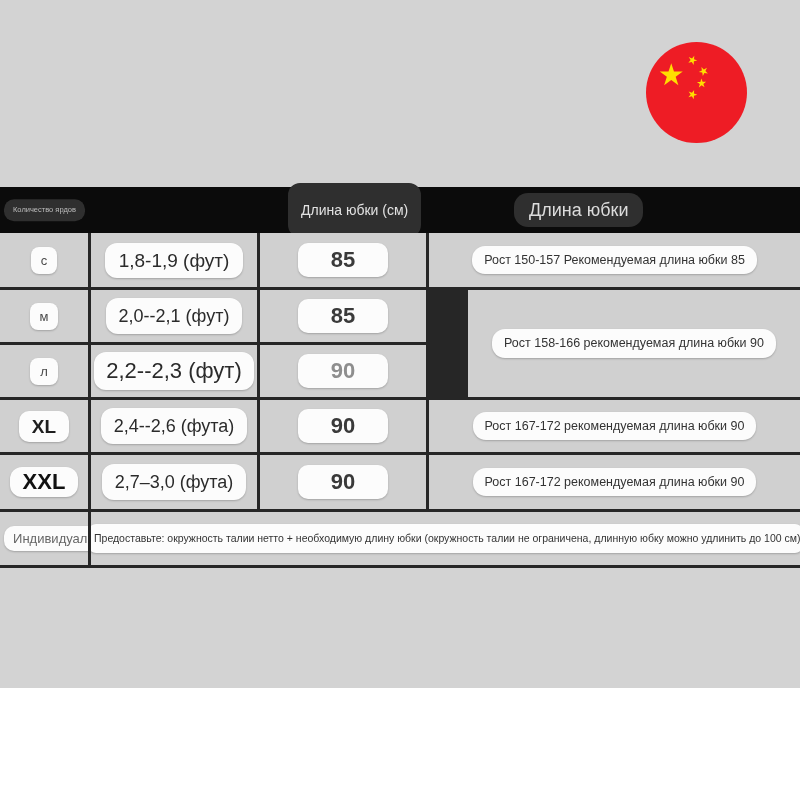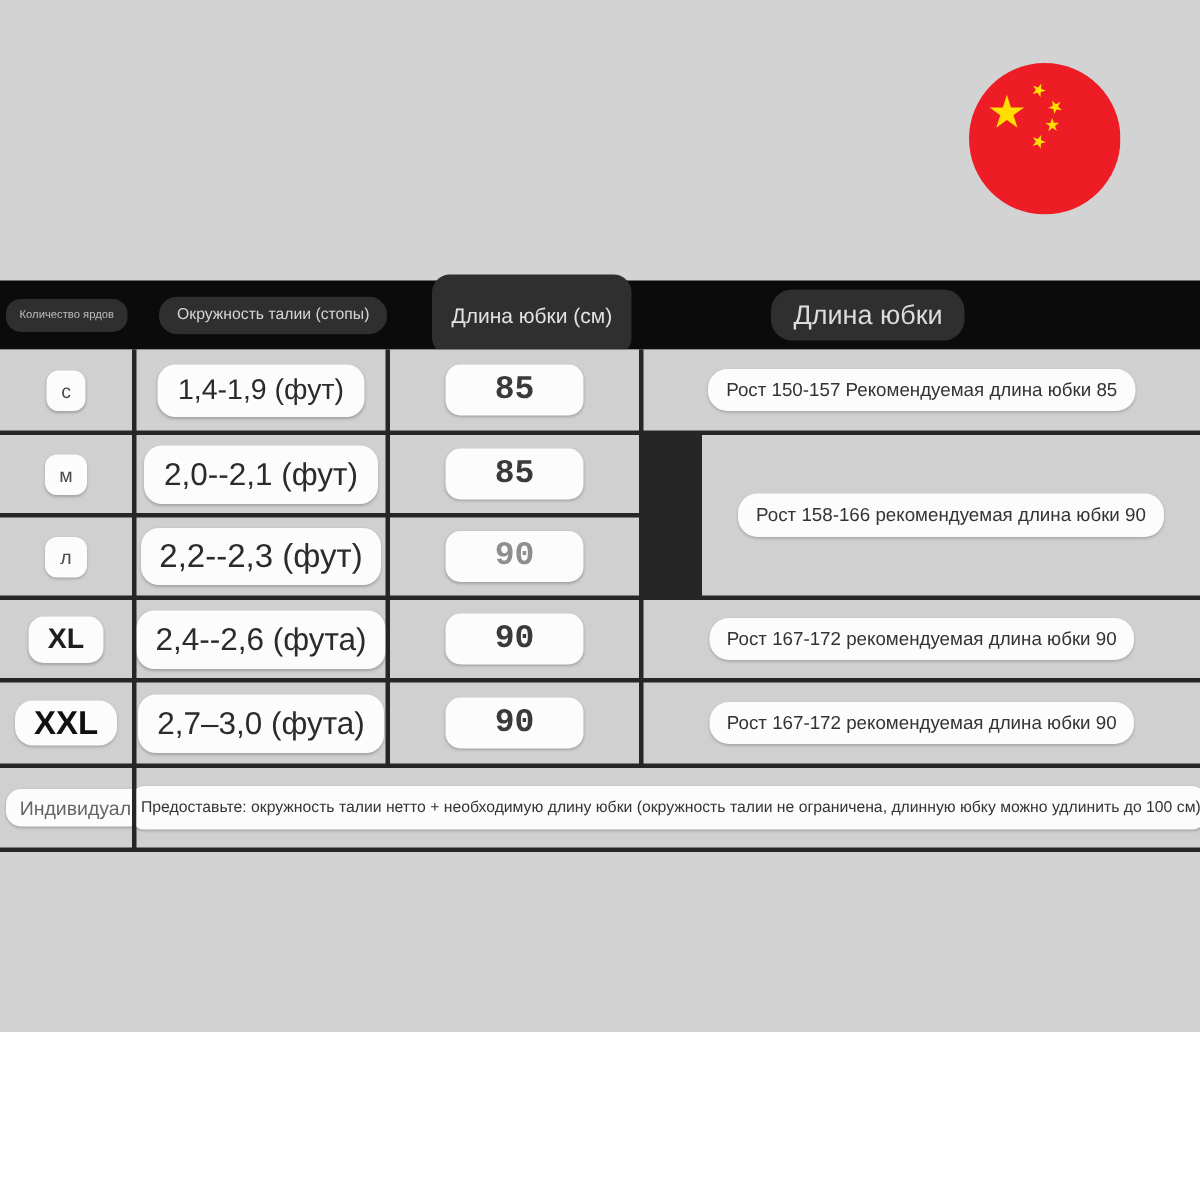--- a/index.html
+++ b/index.html
@@ -40,23 +40,23 @@
   
   .wpill {
     background:#fcfcfc; border-radius:10px; color:#303030;
     box-shadow:0 1px 2px rgba(0,0,0,.22);
     line-height:1; display:inline-block; text-align:center; white-space:nowrap;
   }
   .sz      { font-size:13px; padding:7px 10px; border-radius:8px; color:#4a4a4a; }
   .sz-xl   { font-size:19px; font-weight:700; padding:6px 13px; color:#1e1e1e; }
   .sz-xxl  { font-size:22px; font-weight:700; padding:4px 13px; border-radius:12px; color:#111; }
   .waist   { font-size:19px; padding:8px 14px; border-radius:12px; color:#2b2b2b; }
-  .waist.med { font-size:21px; padding:9px 13px; }
+  .waist.med { font-size:18px; padding:9px 13px; }
   .waist.big { font-size:22px; padding:8px 12px; }
-  .len     { font-size:22px; font-weight:600; padding:6px 33px; color:#3a3a3a;font-family:Liberation Mono, monospace; }
+  .len     { font-size:22px; font-weight:600; padding:6px 33px; color:#3a3a3a; }
   .len.faded { color:#8e8e8e; }
   .rec     { font-size:12.5px; padding:8px 12px; border-radius:13px; color:#333; }
   .custom-sz { font-size:13px; padding:6px 9px; border-radius:10px; color:#666;margin-left:43px; }
   .note    { font-size:10.5px; padding:9px 6px; border-radius:8px; color:#333; margin:0 5px; max-width:703px; }
 </style>
 </head>
 <body>
 
 <div class="screen">
 
@@ -68,32 +68,31 @@
         <path transform="translate(46,18) scale(0.48) rotate(22)" d="M0,-10 L2.245,-3.09 L9.51,-3.09 L3.633,1.18 L5.878,8.09 L0,3.82 L-5.878,8.09 L-3.633,1.18 L-9.51,-3.09 L-2.245,-3.09 Z"></path>
         <path transform="translate(57,29) scale(0.48) rotate(45)" d="M0,-10 L2.245,-3.09 L9.51,-3.09 L3.633,1.18 L5.878,8.09 L0,3.82 L-5.878,8.09 L-3.633,1.18 L-9.51,-3.09 L-2.245,-3.09 Z"></path>
         <path transform="translate(55,41) scale(0.48) rotate(70)" d="M0,-10 L2.245,-3.09 L9.51,-3.09 L3.633,1.18 L5.878,8.09 L0,3.82 L-5.878,8.09 L-3.633,1.18 L-9.51,-3.09 L-2.245,-3.09 Z"></path>
         <path transform="translate(46,52) scale(0.48) rotate(20)" d="M0,-10 L2.245,-3.09 L9.51,-3.09 L3.633,1.18 L5.878,8.09 L0,3.82 L-5.878,8.09 L-3.633,1.18 L-9.51,-3.09 L-2.245,-3.09 Z"></path>
       </g>
     </svg>
   </div>
 
   <div class="band">
     <span class="hpill hp1">Количество ярдов</span>
-    <span class="hpill hp2">Окружность талии (стопы)</span>
     <span class="hpill hp3">Длина юбки (см)</span>
     <span class="hpill hp4">Длина юбки</span>
   </div>
 
   <div class="grid">
 
     <div class="cell">
       <span class="wpill sz">с</span>
     </div>
     <div class="cell">
-      <span class="wpill waist">1,4-1,9 (фут)</span>
+      <span class="wpill waist">1,8-1,9 (фут)</span>
     </div>
     <div class="cell">
       <span class="wpill len">85</span>
     </div>
     <div class="cell">
       <span class="wpill rec">Рост 150-157 Рекомендуемая длина юбки 85</span>
     </div>
 
     <div class="cell">
       <span class="wpill sz">м</span>

